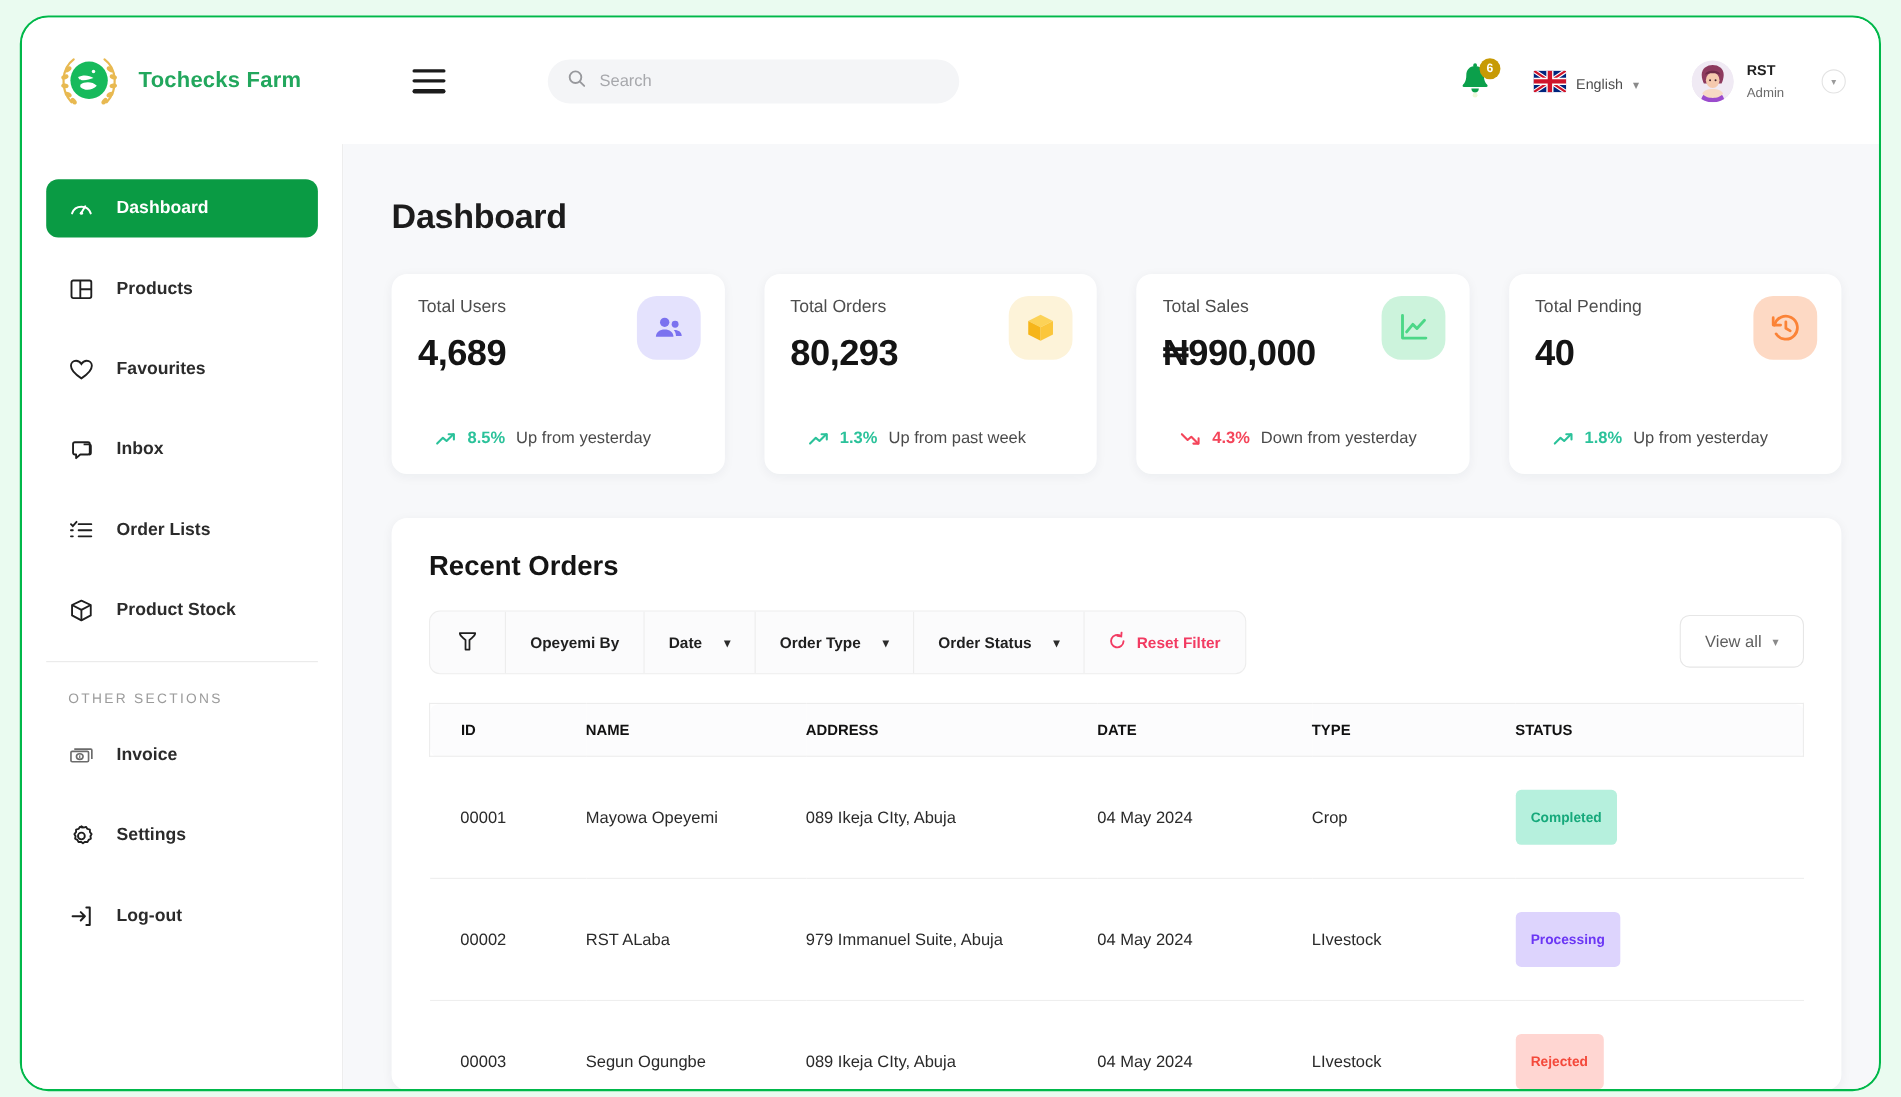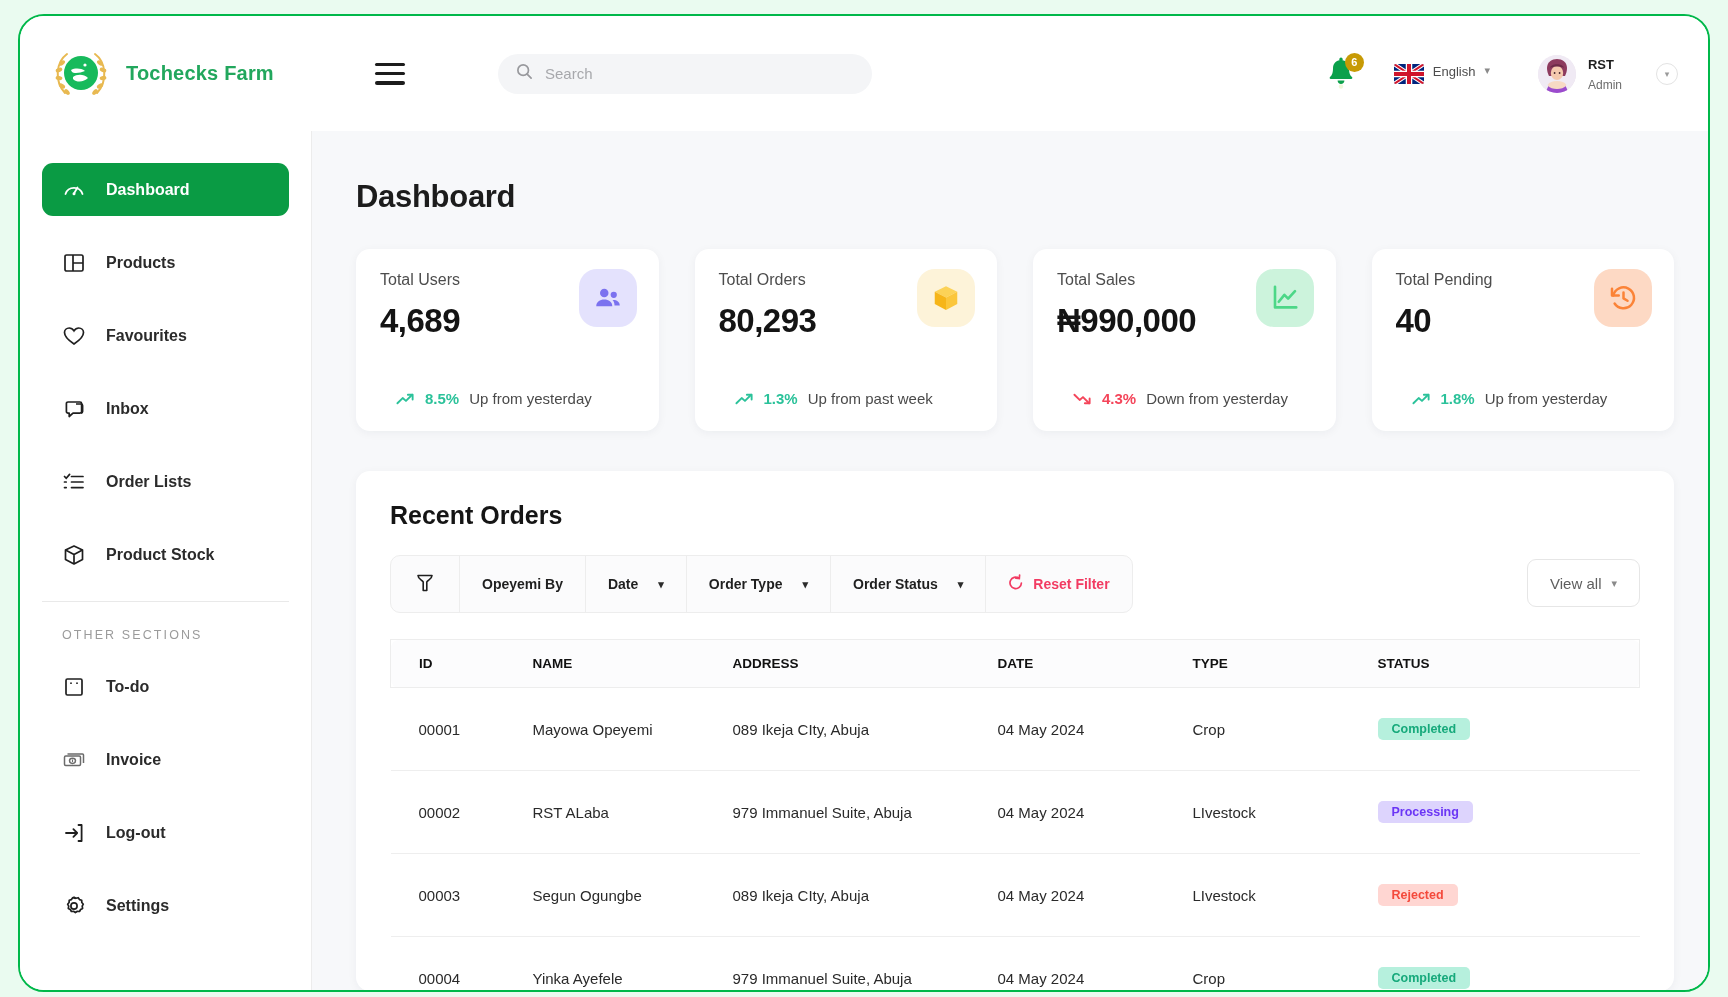--- a/index.html
+++ b/index.html
@@ -57,21 +57,21 @@
   .topbar-right { margin-left: auto; display: flex; align-items: center; gap: 0; padding-right: 34px; }
   .bell-wrap { position: relative; width: 34px; height: 34px; margin-right: 34px; }
   .bell-badge {
     position: absolute; right: -4px; top: -4px;
     min-width: 19px; height: 19px; border-radius: 50%;
     background: #c79a05; color: #fff;
     font-size: 11px; font-weight: 700;
     display: flex; align-items: center; justify-content: center;
     padding: 0 3px;
   }
-  .lang { display: flex; align-items: flex-start; gap: 9px; margin-right: 48px; }
+  .lang { display: flex; align-items: flex-end; gap: 9px; margin-right: 48px; }
   .flag { width: 30px; height: 20px; border-radius: 2px; position: relative; overflow: hidden; flex: none; }
   .lang-label { font-size: 13px; color: #4d4d4d; }
   .caret { color: #8a8a8a; font-size: 11px; }
 
   .user { display: flex; align-items: center; gap: 12px; }
   .avatar {
     width: 38px; height: 38px; border-radius: 50%;
     background: linear-gradient(160deg,#f3eef6,#e4dbe9);
     position: relative; overflow: hidden; flex: none;
   }
@@ -167,21 +167,21 @@
     padding: 16px 0 16px 0; border-top: 1px solid #ededed; border-bottom: 1px solid #ededed;
     background: #fcfcfd;
   }
   thead th:first-child { padding-left: 28px; border-left: 1px solid #ededed; border-top-left-radius: 8px; border-bottom-left-radius: 8px; }
   thead th:last-child { border-right: 1px solid #ededed; border-top-right-radius: 8px; border-bottom-right-radius: 8px; }
   tbody td {
     font-size: 15px; color: #2a2a2a; padding: 30px 0; border-bottom: 1px solid #eeeeee;
   }
   tbody td:first-child { padding-left: 28px; }
   .badge {
-    display: inline-block; padding: 4px 14px; border-radius: 5px;
+    display: inline-block; padding: 18px 14px; border-radius: 5px;
     font-size: 12.5px; font-weight: 600;
   }
   .badge.completed { background: #b6f0dd; color: #16a97b; }
   .badge.processing { background: #ddd4fd; color: #6b36f5; }
   .badge.rejected { background: #ffd6d2; color: #f4493b; }
 
   .col-id { width: 142px; }
   .col-name { width: 200px; }
   .col-address { width: 265px; }
   .col-date { width: 195px; }
@@ -349,61 +349,51 @@
           <path d="M12 3 L20.5 7 V16.5 L12 21 L3.5 16.5 V7z"></path>
           <path d="M3.5 7 L12 11.4 L20.5 7 M12 11.4 V21"></path>
         </svg>
       </span>
       <span>Product Stock</span>
     </div>
 
     <div class="nav-divider"></div>
     <div class="section-label">OTHER SECTIONS</div>
 
-    <div class="nav-item">
-      <span class="ico">
-        <svg width="24" height="24" viewBox="0 0 24 24" fill="none" stroke="#1f1f1f" stroke-width="1.7">
-          <rect x="4" y="4" width="16" height="16" rx="1.4"></rect>
-          <circle cx="9" cy="8.2" r=".9" fill="#1f1f1f" stroke="none"></circle>
-          <circle cx="15" cy="8.2" r=".9" fill="#1f1f1f" stroke="none"></circle>
-        </svg>
-      </span>
-      <span>To-do</span>
-    </div>
 
     <div class="nav-item">
       <span class="ico">
         <svg width="24" height="24" viewBox="0 0 24 24" fill="none" stroke="#6b6b6b" stroke-width="1.5">
           <rect x="2.5" y="8" width="16" height="9.5" rx="1.2"></rect>
           <path d="M5.5 6 h15 a1 1 0 0 1 1 1 v8"></path>
           <ellipse cx="10.5" cy="12.8" rx="3" ry="2.6"></ellipse>
           <path d="M10.5 11.5 v2.6" stroke-width="1.1"></path>
         </svg>
       </span>
       <span>Invoice</span>
     </div>
 
     <div class="nav-item">
       <span class="ico">
+        <svg width="24" height="24" viewBox="0 0 24 24" fill="none" stroke="#1f1f1f" stroke-width="1.7" stroke-linejoin="round">
+          <path d="M12 3.2 l2 1.1 2.2-.6 1.3 1.9 2.2 .6 .1 2.3 1.5 1.7 -1.1 2 .4 2.2 -2 1.1 -1.1 2 -2.2-.2 -1.9 1.3 -1.8-1.3 -2.2 .2 -1.1-2 -2-1.1 .4-2.2 -1.1-2 1.5-1.7 .1-2.3 2.2-.6 1.3-1.9 2.2 .6z"></path>
+          <circle cx="12" cy="12" r="3.1"></circle>
+        </svg>
+      </span>
+      <span>Settings</span>
+    </div>
+
+    <div class="nav-item">
+      <span class="ico">
         <svg width="24" height="24" viewBox="0 0 24 24" fill="none" stroke="#1f1f1f" stroke-width="1.8" stroke-linecap="round" stroke-linejoin="round">
           <path d="M16.5 4 H19.6 V20 H16.5"></path>
           <path d="M4 12 H15.2 M11.4 8.2 L15.2 12 L11.4 15.8"></path>
         </svg>
       </span>
       <span>Log-out</span>
-    </div>
-
-    <div class="nav-item">
-      <span class="ico">
-        <svg width="24" height="24" viewBox="0 0 24 24" fill="none" stroke="#1f1f1f" stroke-width="1.7" stroke-linejoin="round">
-          <path d="M12 3.2 l2 1.1 2.2-.6 1.3 1.9 2.2 .6 .1 2.3 1.5 1.7 -1.1 2 .4 2.2 -2 1.1 -1.1 2 -2.2-.2 -1.9 1.3 -1.8-1.3 -2.2 .2 -1.1-2 -2-1.1 .4-2.2 -1.1-2 1.5-1.7 .1-2.3 2.2-.6 1.3-1.9 2.2 .6z"></path>
-          <circle cx="12" cy="12" r="3.1"></circle>
-        </svg>
-      </span>
-      <span>Settings</span>
     </div>
   </div>
 
   <div class="main">
 
     <div class="page-title">Dashboard</div>
 
     <div class="cards">
 
       <div class="card">

